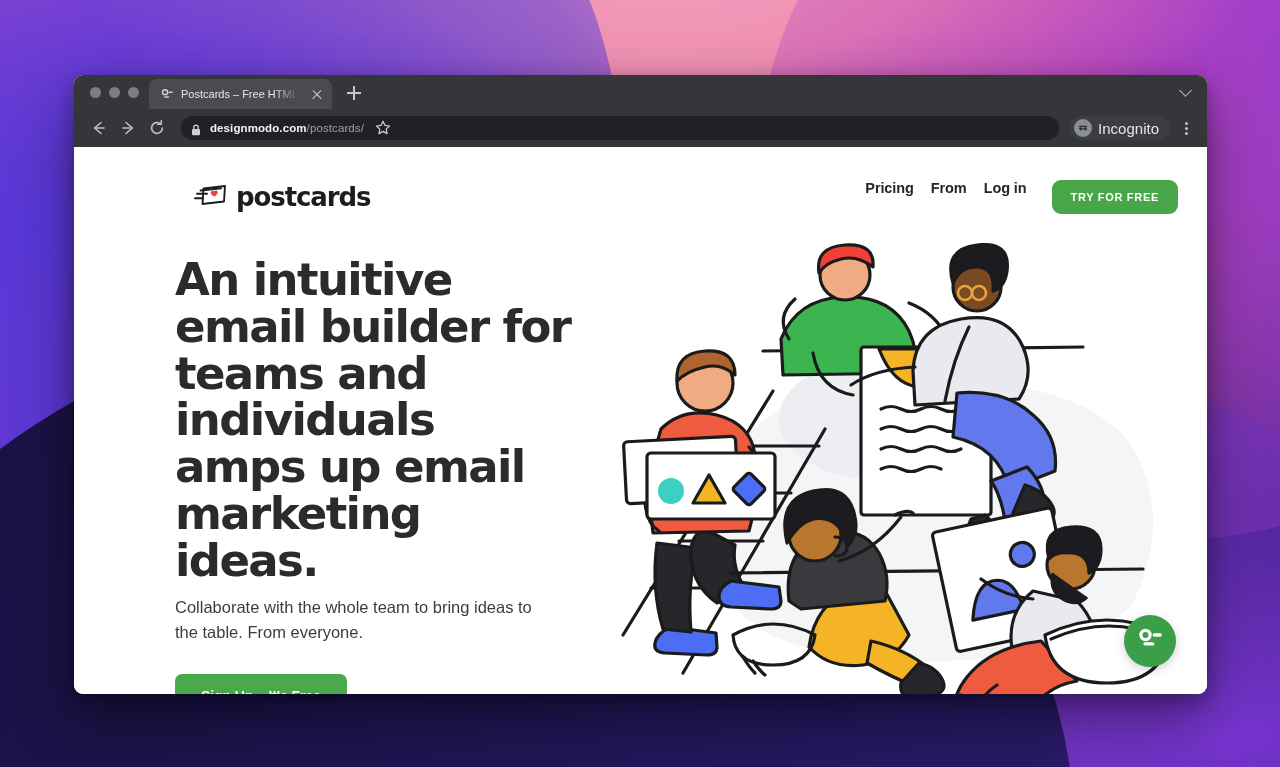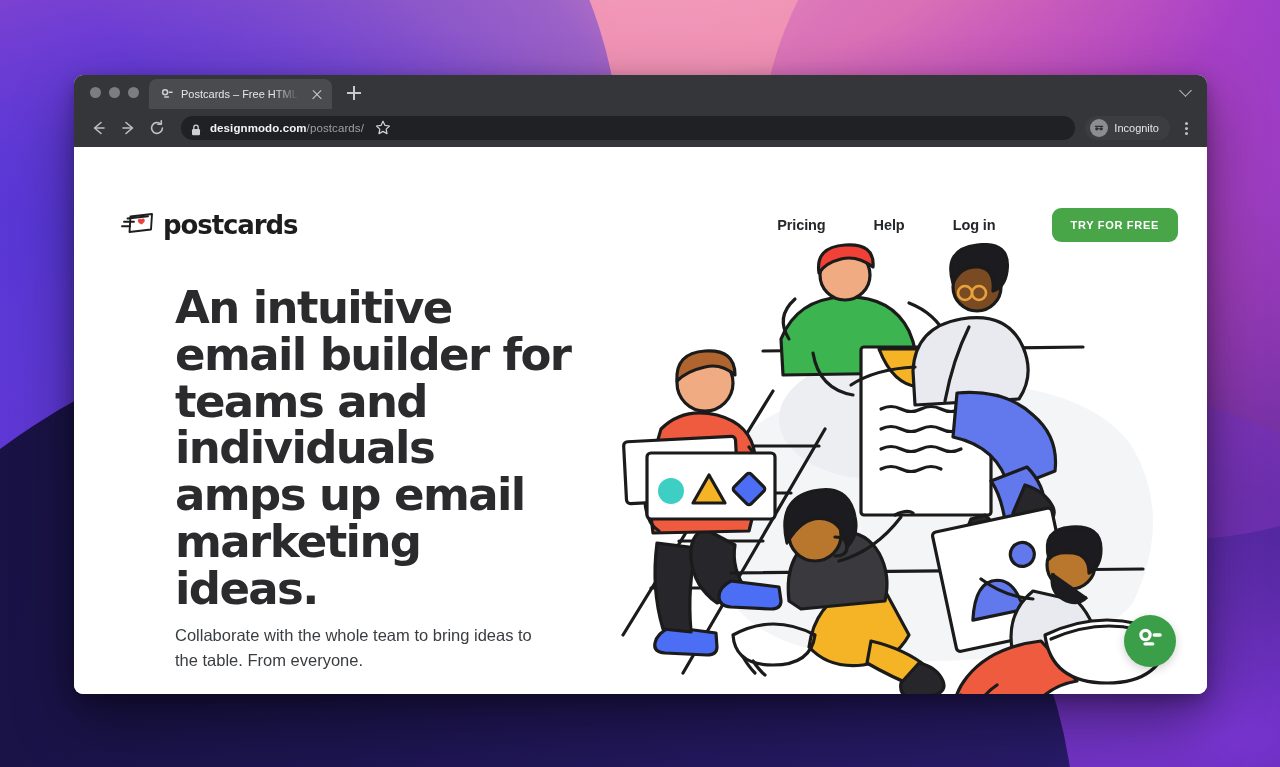--- a/index.html
+++ b/index.html
@@ -200,21 +200,21 @@
     border-radius: 12px;
     background: #3c3d41;
     flex: 0 0 auto;
   }
   .incognito-avatar {
     width: 18px; height: 18px;
     border-radius: 50%;
     background: #8a8d91;
     display: flex; align-items: center; justify-content: center;
   }
-  .incognito-label { font-size: 11px; color: #e4e5e6; }
+  .incognito-label { font-size: 15px; color: #e4e5e6; }
 
   .kebab {
     width: 22px; height: 26px;
     flex: 0 0 22px;
     position: relative;
     margin-left: 2px;
   }
   .kebab i {
     position: absolute;
     left: 9.5px;
@@ -233,34 +233,33 @@
     background: #fff;
     overflow: hidden;
   }
 
   
   .site-header {
     position: relative;
     display: flex;
     align-items: center;
     justify-content: space-between;
-    padding: 26px 29px 0 47px;
+    padding: 26px 29px 0 120px;
     height: 74px;
-    margin-top: 28px;
   }
   .brand { display: flex; align-items: center; gap: 8px; }
   .brand-wordmark {
     font-family: "DejaVu Sans", sans-serif;
     font-size: 26px;
     font-weight: bold;
     color: #1d1d1f;
     letter-spacing: -1.1px;
   }
 
-  .site-nav { display: flex; align-items: center; gap: 48px; }
+  .site-nav { display: flex; gap: 17px; }
   .nav-link {
     font-size: 14.5px;
     font-weight: bold;
     color: #25282b;
     text-decoration: none;
     letter-spacing: -.1px;
   }
   .cta-pill {
     margin-left: 8px;
     background: #48a648;
@@ -440,21 +439,21 @@
               <path d="M3 11.8 H13" fill="none" stroke="#1d1d1f" stroke-width="1.9" stroke-linecap="round"></path>
               <path d="M1 16.2 H9" fill="none" stroke="#1d1d1f" stroke-width="1.9" stroke-linecap="round"></path>
               <path d="M20.3 9.3 c1.1-1.5 3.4-1 3.5 1 .1 1.9-2.2 3.6-3.2 4.3 -1.2-.5-3.6-1.6-3.8-3.5-.2-2 2.1-2.9 3.5-1.8z" fill="#e8453c"></path>
             </svg>
           </span>
           <span class="brand-wordmark">postcards</span>
         </div>
 
         <nav class="site-nav">
           <a class="nav-link" href="#">Pricing</a>
-          <a class="nav-link" href="#">Help</a>
+          <a class="nav-link" href="#">From</a>
           <a class="nav-link" href="#">Log in</a>
           <button class="cta-pill">TRY FOR FREE</button>
         </nav>
       </div>
 
       <div class="hero">
         <h1 class="hero-title">An intuitive email builder for teams and individuals amps up email marketing ideas.</h1>
         <p class="hero-sub">Collaborate with the whole team to bring ideas to the table. From everyone.</p>
         <button class="hero-cta">Sign Up – It's Free</button>
       </div>

